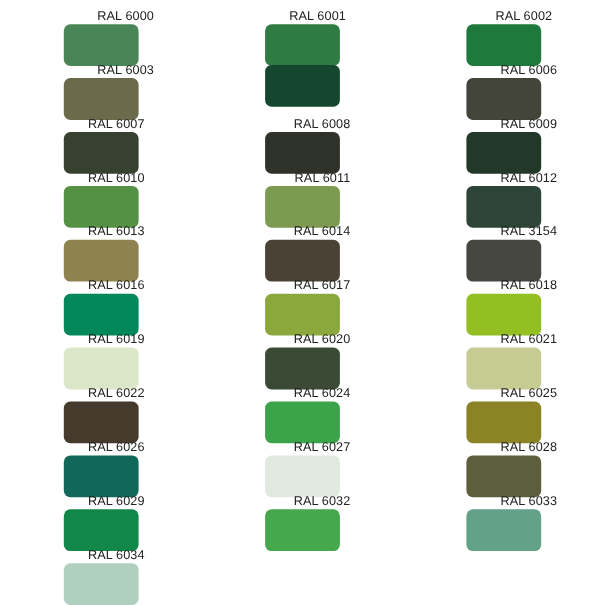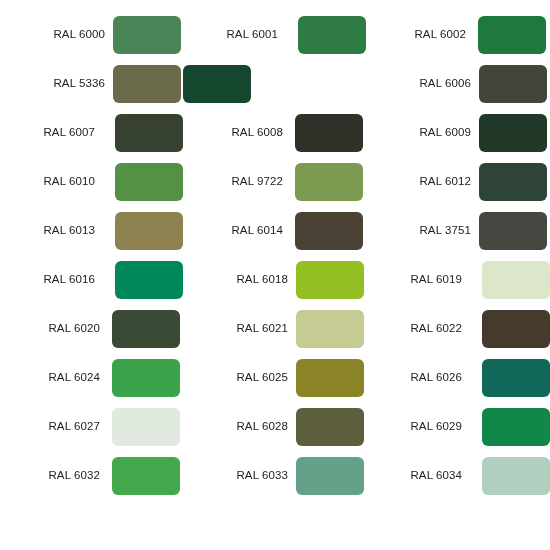--- a/index.html
+++ b/index.html
@@ -20,21 +20,21 @@
     box-sizing: border-box;
     padding: 10px 0 0 0;
     display: grid;
     grid-template-columns: 183px 183px 184px;
     grid-auto-rows: 49px;
     align-content: start;
   }
 
   .cell {
     display: flex;
-    flex-direction: row;
+    flex-direction: column;
     align-items: center;
     justify-content: flex-start;
     height: 49px;
     box-sizing: border-box;
   }
 
   .cell.empty {
     visibility: hidden;
   }
 
@@ -69,21 +69,21 @@
     </div>
     <div class="cell col2">
       <span class="swatch-label">RAL 6001</span>
       <div class="swatch" style="background-color: rgb(46, 124, 67);"></div>
     </div>
     <div class="cell col3">
       <span class="swatch-label">RAL 6002</span>
       <div class="swatch" style="background-color: rgb(29, 122, 60);"></div>
     </div>
     <div class="cell col1">
-      <span class="swatch-label">RAL 5336</span>
+      <span class="swatch-label">RAL 6003</span>
       <div class="swatch" style="background-color: rgb(107, 107, 75);"></div>
     </div>
     <div class="cell col3">
       <div class="swatch" style="background-color: rgb(20, 71, 46);"></div>
     </div>
     <div class="cell col1">
       <span class="swatch-label">RAL 6006</span>
       <div class="swatch" style="background-color: rgb(67, 69, 59);"></div>
     </div>
     <div class="cell col2">
@@ -96,42 +96,46 @@
     </div>
     <div class="cell col1">
       <span class="swatch-label">RAL 6009</span>
       <div class="swatch" style="background-color: rgb(34, 57, 42);"></div>
     </div>
     <div class="cell col2">
       <span class="swatch-label">RAL 6010</span>
       <div class="swatch" style="background-color: rgb(84, 145, 68);"></div>
     </div>
     <div class="cell col3">
-      <span class="swatch-label">RAL 9722</span>
+      <span class="swatch-label">RAL 6011</span>
       <div class="swatch" style="background-color: rgb(125, 155, 80);"></div>
     </div>
     <div class="cell col1">
       <span class="swatch-label">RAL 6012</span>
       <div class="swatch" style="background-color: rgb(46, 68, 56);"></div>
     </div>
     <div class="cell col2">
       <span class="swatch-label">RAL 6013</span>
       <div class="swatch" style="background-color: rgb(142, 131, 80);"></div>
     </div>
     <div class="cell col3">
       <span class="swatch-label">RAL 6014</span>
       <div class="swatch" style="background-color: rgb(75, 66, 54);"></div>
     </div>
     <div class="cell col1">
-      <span class="swatch-label">RAL 3751</span>
+      <span class="swatch-label">RAL 3154</span>
       <div class="swatch" style="background-color: rgb(69, 71, 64);"></div>
     </div>
     <div class="cell col2">
       <span class="swatch-label">RAL 6016</span>
       <div class="swatch" style="background-color: rgb(0, 135, 90);"></div>
+    </div>
+    <div class="cell col3">
+      <span class="swatch-label">RAL 6017</span>
+      <div class="swatch" style="background-color: rgb(138, 168, 60);"></div>
     </div>
     <div class="cell col1">
       <span class="swatch-label">RAL 6018</span>
       <div class="swatch" style="background-color: rgb(147, 191, 34);"></div>
     </div>
     <div class="cell col2">
       <span class="swatch-label">RAL 6019</span>
       <div class="swatch" style="background-color: rgb(220, 230, 200);"></div>
     </div>
     <div class="cell col3">

